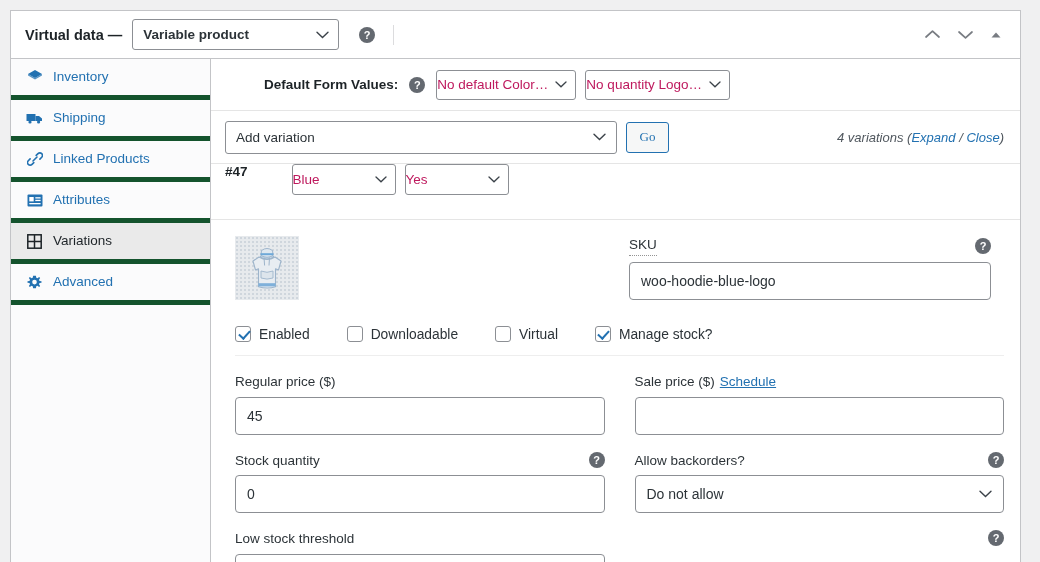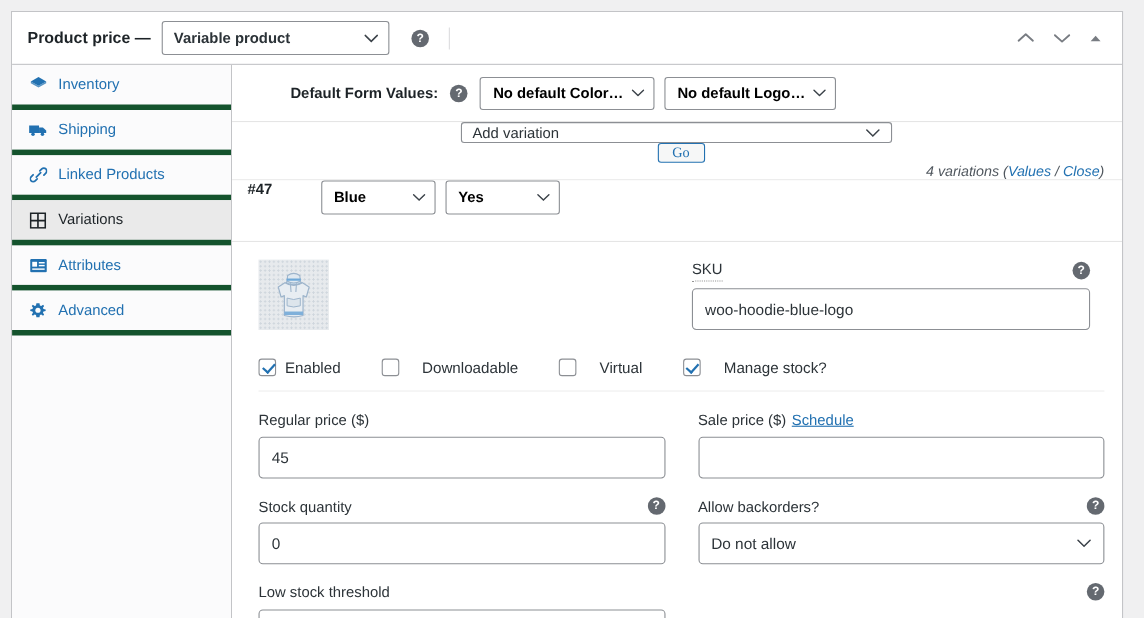--- a/index.html
+++ b/index.html
@@ -135,40 +135,38 @@
     color: #1d2327;
     margin-right: 11px;
     padding-left: 39px;
   }
   .sel {
     height: 30px;
     border: 1px solid #8c8f94;
     border-radius: 3px;
     background: #fff;
     font-size: 13.5px;
-    color: #000000;
-    display: flex;
-    align-items: center;
-    padding: 0 27px 0 11px;
+    color: #be185d;
+    display: flex;
+    align-items: center;
+    padding: 0 27px 0 0;
     position: relative;
     cursor: pointer;
     white-space: nowrap;
-    font-weight: bold;
   }
   .sel .chev { position: absolute; right: 8px; top: 50%; }
   .defaults-row .help-icon { margin-right: 11px; }
   .defaults-row .sel + .sel { margin-left: 9px; }
 
   .toolbar-row {
     display: flex;
     align-items: center;
     height: 53px;
     padding: 0 16px 0 14px;
     border-bottom: 1px solid #e5e5e5;
-    flex-direction: column;
   }
   .addvar-select {
     width: 392px;
     height: 33px;
     border: 1px solid #8c8f94;
     border-radius: 3px;
     background: #fff;
     font-size: 13.5px;
     color: #2c3338;
     display: flex;
@@ -279,21 +277,21 @@
   
   .check-row {
     display: flex;
     align-items: center;
     padding: 14px 0 13px 0;
     margin-top: 12px;
     border-bottom: 1px solid #eeeeee;
     gap: 0;
   }
   .chk-item { display: flex; align-items: center; cursor: pointer; }
-  .chk-item + .chk-item { margin-left: 37px; gap: 13px; }
+  .chk-item + .chk-item { margin-left: 37px; }
   .chk {
     width: 16px; height: 16px;
     border: 1px solid #8c8f94;
     border-radius: 3px;
     background: #fff;
     margin-right: 8px;
     flex: 0 0 16px;
     position: relative;
   }
   .chk.checked::after {
@@ -316,21 +314,21 @@
   .gcol { flex: 1 1 0; min-width: 0; }
 
   .chev-svg { display:block; }
 </style>
 </head>
 <body>
 
 <div class="panel">
 
   <div class="panel-header">
-    <span class="panel-title">Product price —</span>
+    <span class="panel-title">Virtual data —</span>
 
     <div class="type-select">
       <span>Variable product</span>
       <span class="chev">
         <svg class="chev-svg" width="13" height="8" viewBox="0 0 13 8" style="margin-top:-4px">
           <path d="M1 1.2 L6.5 6.6 L12 1.2" fill="none" stroke="#3c434a" stroke-width="1.4" stroke-linecap="round"></path>
         </svg>
       </span>
     </div>
 
@@ -386,44 +384,44 @@
         <span class="ico">
           <svg width="16" height="16" viewBox="0 0 16 16">
             <path d="M6 10 L10 6" stroke="#2271b1" stroke-width="1.6" stroke-linecap="round" fill="none"></path>
             <path d="M9.2 4.4 L11 2.6 a2.6 2.6 0 0 1 3.7 3.7 L12.9 8.1" stroke="#2271b1" stroke-width="1.6" fill="none" stroke-linecap="round"></path>
             <path d="M6.8 11.6 L5 13.4 a2.6 2.6 0 0 1 -3.7 -3.7 L3.1 7.9" stroke="#2271b1" stroke-width="1.6" fill="none" stroke-linecap="round"></path>
           </svg>
         </span>
         <span class="side-label">Linked Products</span>
       </div>
 
-      <div class="side-item active">
-        <span class="ico">
-          <svg width="15" height="15" viewBox="0 0 15 15">
-            <rect x="0.8" y="0.8" width="13.4" height="13.4" fill="none" stroke="#1d2327" stroke-width="1.5"></rect>
-            <line x1="7.5" y1="1" x2="7.5" y2="14" stroke="#1d2327" stroke-width="1.5"></line>
-            <line x1="1" y1="7.5" x2="14" y2="7.5" stroke="#1d2327" stroke-width="1.5"></line>
-          </svg>
-        </span>
-        <span class="side-label">Variations</span>
-      </div>
-
       <div class="side-item">
         <span class="ico">
           <svg width="16" height="13" viewBox="0 0 16 13">
             <rect x="0.5" y="0.5" width="15" height="12" rx="1" fill="#2271b1"></rect>
             <rect x="2.3" y="3" width="4.4" height="4.4" fill="#ffffff"></rect>
             <rect x="8.3" y="3.2" width="5.3" height="1.3" fill="#ffffff"></rect>
             <rect x="8.3" y="5.8" width="5.3" height="1.3" fill="#ffffff"></rect>
             <rect x="2.3" y="9" width="11.3" height="1.3" fill="#ffffff"></rect>
           </svg>
         </span>
         <span class="side-label">Attributes</span>
       </div>
 
+      <div class="side-item active">
+        <span class="ico">
+          <svg width="15" height="15" viewBox="0 0 15 15">
+            <rect x="0.8" y="0.8" width="13.4" height="13.4" fill="none" stroke="#1d2327" stroke-width="1.5"></rect>
+            <line x1="7.5" y1="1" x2="7.5" y2="14" stroke="#1d2327" stroke-width="1.5"></line>
+            <line x1="1" y1="7.5" x2="14" y2="7.5" stroke="#1d2327" stroke-width="1.5"></line>
+          </svg>
+        </span>
+        <span class="side-label">Variations</span>
+      </div>
+
       <div class="side-item">
         <span class="ico">
           <svg width="15" height="15" viewBox="0 0 16 16">
             <path fill="#2271b1" d="M8 0.8 L9.5 0.8 L9.9 2.9 L11.2 3.45 L12.95 2.25 L14.0 3.3 L12.8 5.05 L13.35 6.35 L15.45 6.75 L15.45 8.25 L13.35 8.65 L12.8 9.95 L14.0 11.7 L12.95 12.75 L11.2 11.55 L9.9 12.1 L9.5 14.2 L8 14.2 L6.5 14.2 L6.1 12.1 L4.8 11.55 L3.05 12.75 L2.0 11.7 L3.2 9.95 L2.65 8.65 L0.55 8.25 L0.55 6.75 L2.65 6.35 L3.2 5.05 L2.0 3.3 L3.05 2.25 L4.8 3.45 L6.1 2.9 L6.5 0.8 Z"></path>
             <circle cx="8" cy="7.5" r="2.5" fill="#fbfbfc"></circle>
           </svg>
         </span>
         <span class="side-label">Advanced</span>
       </div>
 
@@ -438,21 +436,21 @@
         <div class="sel">
           <span>No default Color…</span>
           <span class="chev">
             <svg class="chev-svg" width="12" height="7" viewBox="0 0 12 7" style="margin-top:-3.5px">
               <path d="M1 1 L6 5.8 L11 1" fill="none" stroke="#3c434a" stroke-width="1.3" stroke-linecap="round"></path>
             </svg>
           </span>
         </div>
 
         <div class="sel">
-          <span>No default Logo…</span>
+          <span>No quantity Logo…</span>
           <span class="chev">
             <svg class="chev-svg" width="12" height="7" viewBox="0 0 12 7" style="margin-top:-3.5px">
               <path d="M1 1 L6 5.8 L11 1" fill="none" stroke="#3c434a" stroke-width="1.3" stroke-linecap="round"></path>
             </svg>
           </span>
         </div>
       </div>
 
       <div class="toolbar-row">
         <div class="addvar-select">
@@ -460,21 +458,21 @@
           <span class="chev">
             <svg class="chev-svg" width="13" height="8" viewBox="0 0 13 8" style="margin-top:-4px">
               <path d="M1 1.2 L6.5 6.6 L12 1.2" fill="none" stroke="#3c434a" stroke-width="1.4" stroke-linecap="round"></path>
             </svg>
           </span>
         </div>
         <button class="go-btn">Go</button>
 
         <div class="var-count">
           <span>4 variations</span>
-          <span>(</span><a>Values</a> <span>/</span> <a>Close</a><span>)</span>
+          <span>(</span><a>Expand</a> <span>/</span> <a>Close</a><span>)</span>
         </div>
       </div>
 
       <div class="var-head">
         <span class="var-num">#47</span>
 
         <div class="sel">
           <span>Blue</span>
           <span class="chev">
             <svg class="chev-svg" width="12" height="7" viewBox="0 0 12 7" style="margin-top:-3.5px">

